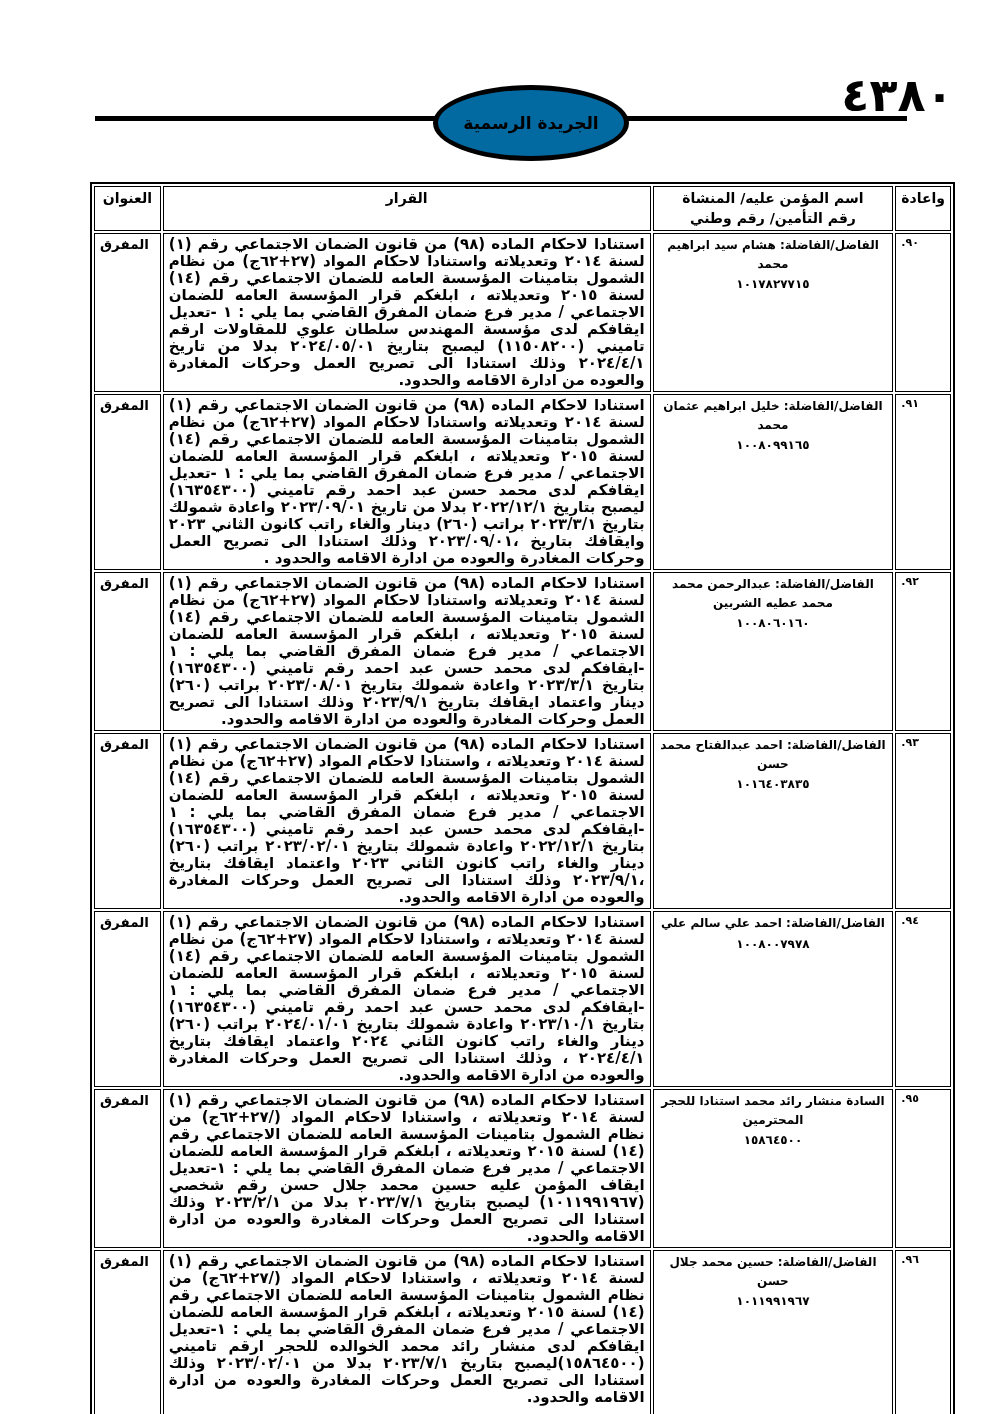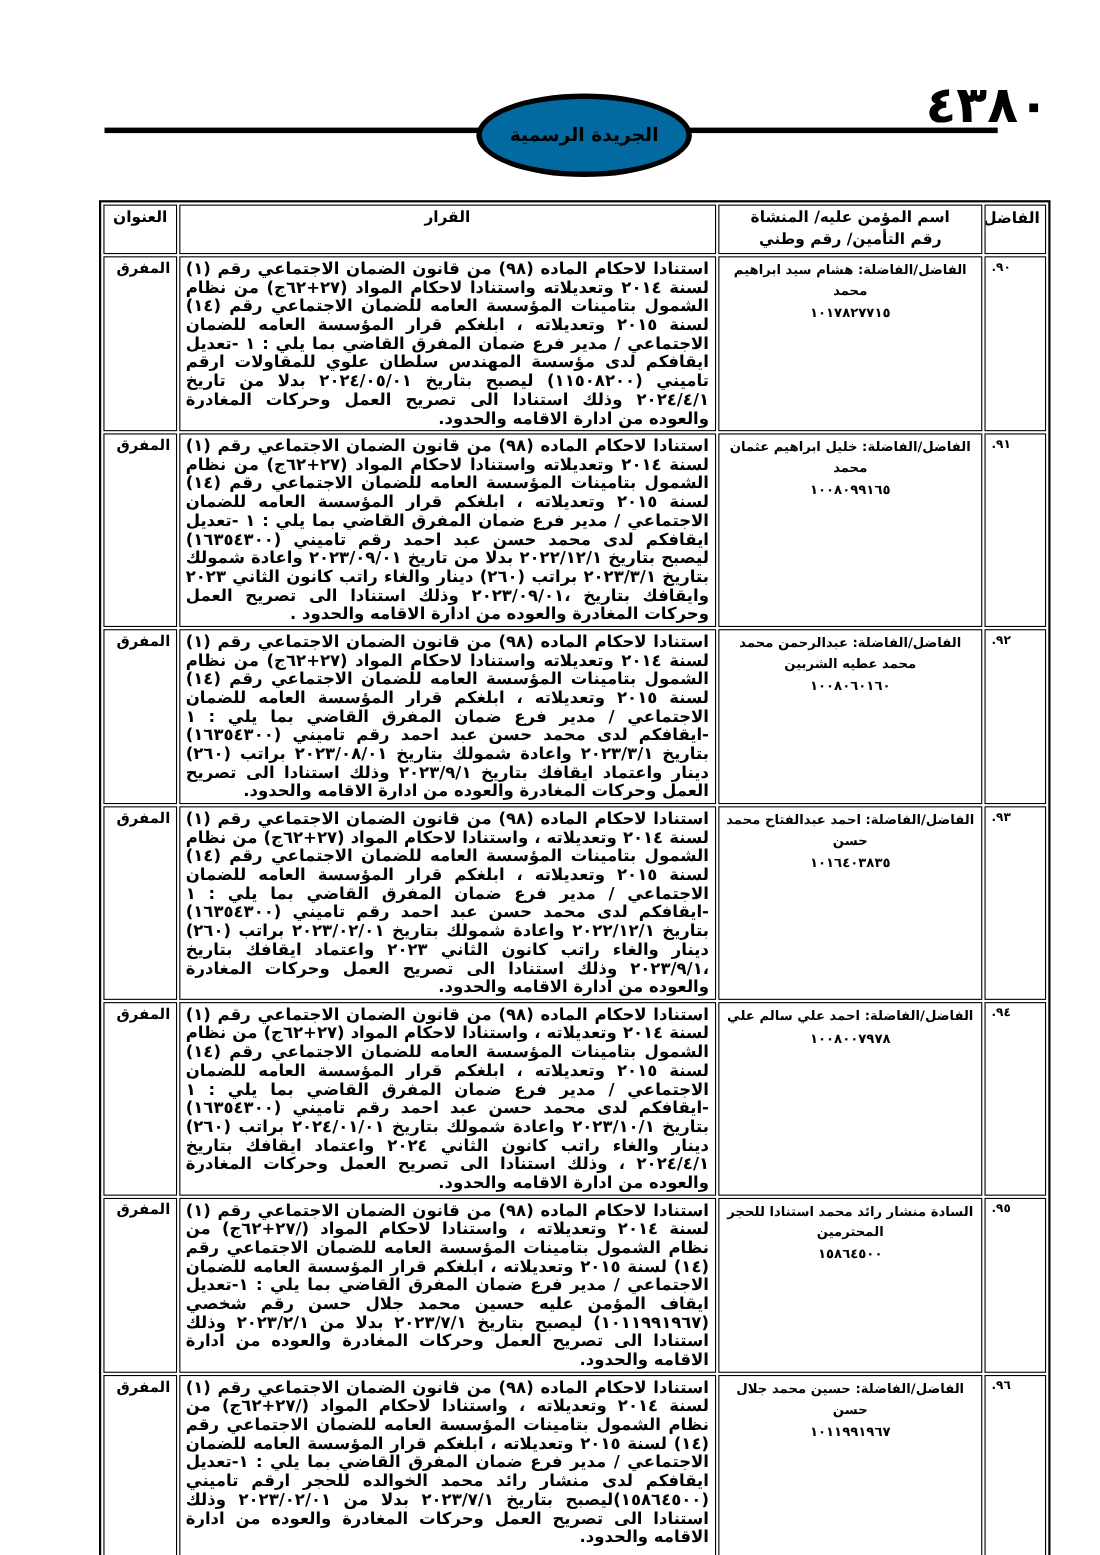--- a/index.html
+++ b/index.html
@@ -31,41 +31,41 @@
   }
   col.c-num{width:55px;}
   col.c-name{width:238px;}
   col.c-dec{width:482px;}
   col.c-addr{width:66px;}
   th{font-size:14px;line-height:1.4;}
   td.cell-num{font-size:11px;text-align:left;}
   td.cell-name{font-size:12px;text-align:center;line-height:1.55;}
   .insured-id{letter-spacing:2px;margin-top:2px;}
   td.cell-decision{font-size:15px;text-align:justify;line-height:17px;margin-top:30px;}
-  td.cell-address{font-size:13.5px;text-align:right;margin-left:14px;}
+  td.cell-address{font-size:13.5px;text-align:left;margin-left:14px;}
 </style>
 </head>
 <body>
 
 <div class="page-number">٤٣٨٠</div>
 <div class="masthead-rule"></div>
 <div class="masthead-oval">
   <span>الجريدة الرسمية</span>
 </div>
 
 <table class="gazette-table">
   <colgroup>
       <col class="c-num">
       <col class="c-name">
       <col class="c-dec">
       <col class="c-addr">
     </colgroup>
   <tbody>
       <tr style="height:40px">
-    <th>الفاضل</th>
+    <th>واعادة</th>
     <th>
       <div>اسم المؤمن عليه/ المنشاة</div>
       <div>رقم التأمين/ رقم وطني</div>
     </th>
     <th>القرار</th>
     <th>العنوان</th>
   </tr>
 
   <tr style="height:138px">
     <td class="cell-num">٩٠.</td>

